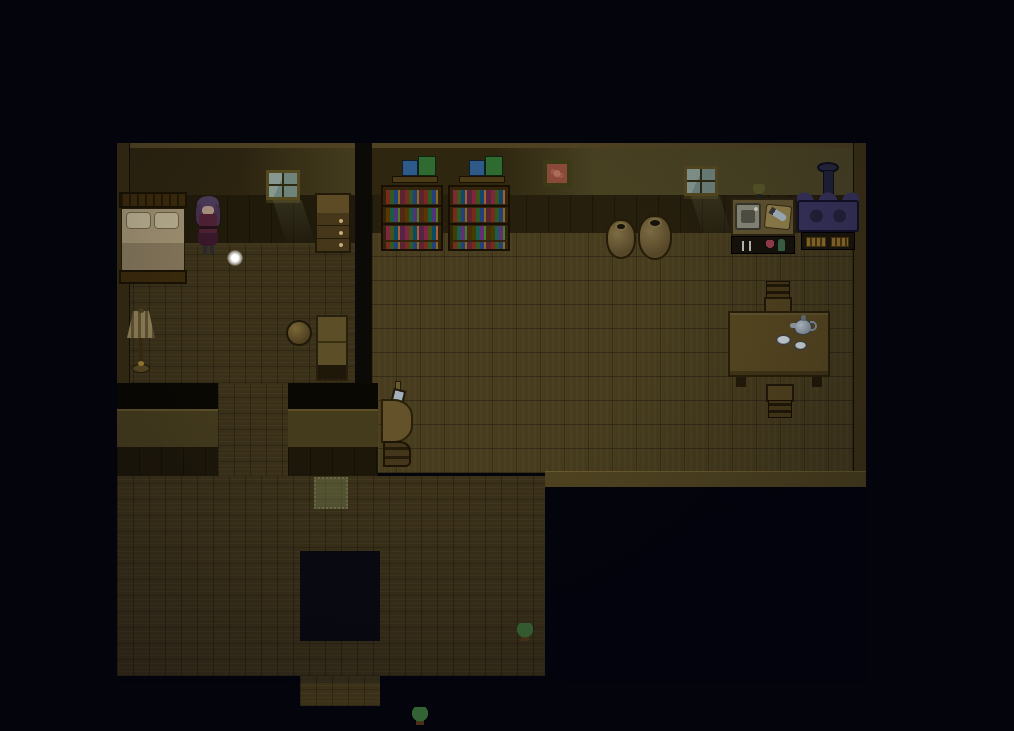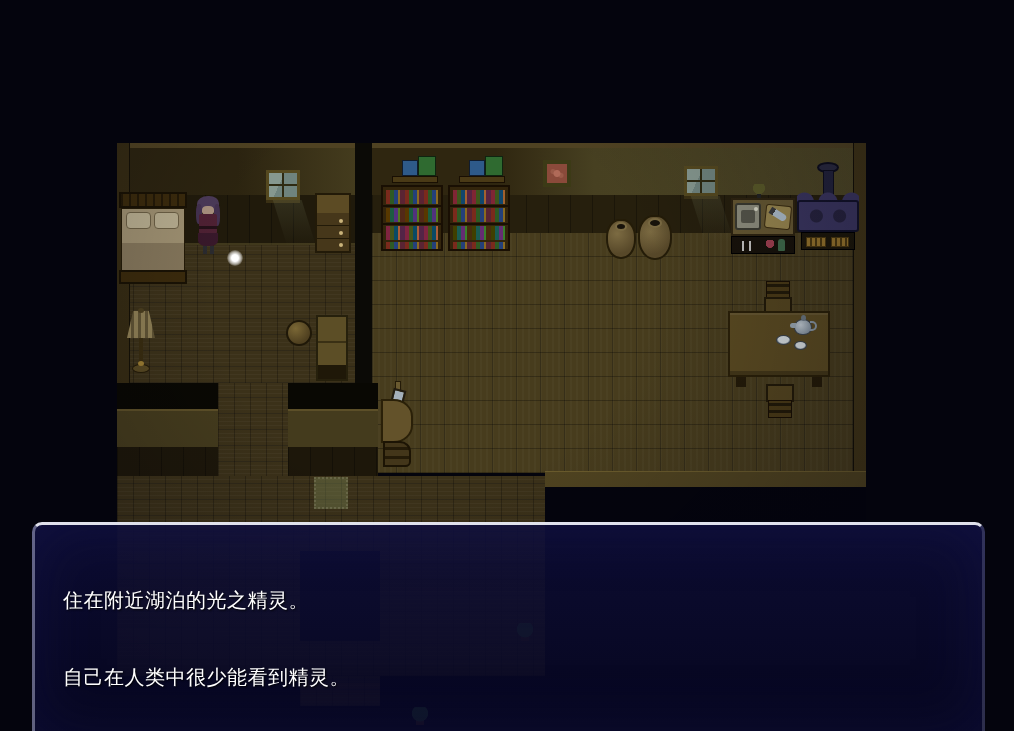--- a/index.html
+++ b/index.html
@@ -217,23 +217,14 @@
       <div class="a" style="left:9px;top:8px;width:13px;height:30px;background:linear-gradient(160deg,#a4b0ba 0 45%,#5a646e 45% 100%);border:2px solid #221c10;transform:rotate(14deg);box-sizing:border-box;"></div>
       <div class="a" style="left:14px;top:34px;width:6px;height:14px;background:#6a5a30;border:1px solid #241b08;box-sizing:border-box;"></div>
       <div class="a" style="left:13px;top:46px;width:8px;height:8px;background:#9a7c32;border-radius:50%;border:1px solid #241b08;box-sizing:border-box;"></div>
       <div class="a" style="left:0;top:18px;width:32px;height:44px;background:#63522a;border:2px solid #2a2008;border-radius:0 60% 60% 0 / 0 40% 40% 0;box-sizing:border-box;"></div>
       <div class="a" style="left:2px;top:60px;width:28px;height:26px;background:repeating-linear-gradient(0deg,#43361a 0 6px,#241b08 6px 9px);border:2px solid #1c1404;border-radius:0 40% 20% 0;box-sizing:border-box;"></div>
     </div>
 
     <div class="a shade" style="left:117px;top:143px;width:749px;height:540px;"></div>
   </div>
 
-  <div class="a dialog" style="left:32px;top:522px;width:953px;height:209px;box-sizing:border-box;">
-    <div class="dlg-text">
-      <div>住在附近湖泊的光之精灵。</div>
-      <div>自己在人类中很少能看到精灵。</div>
-      
-      
-      
-    </div>
-  </div>
 
 </div>
 
 </body></html>

